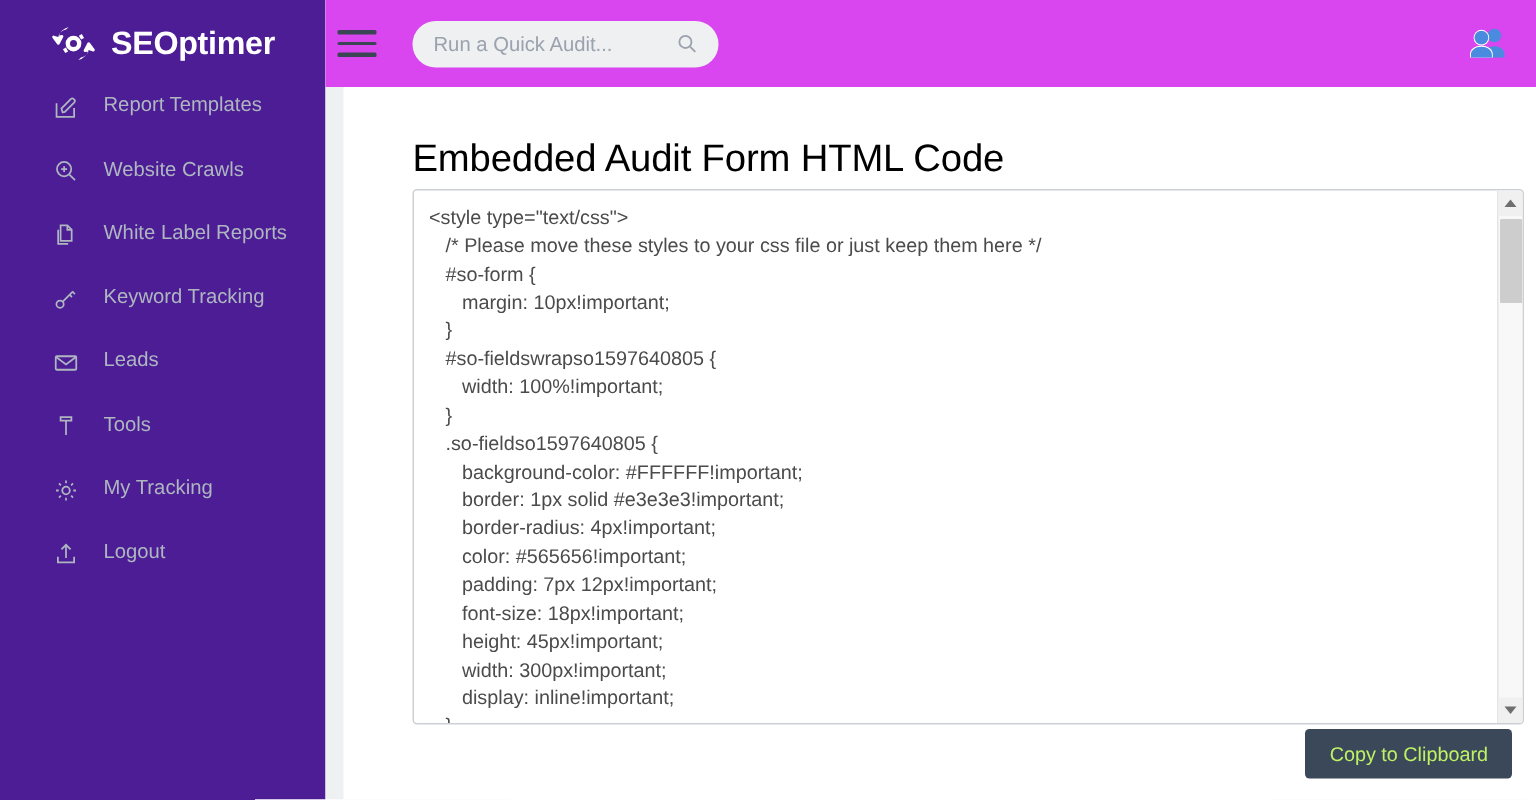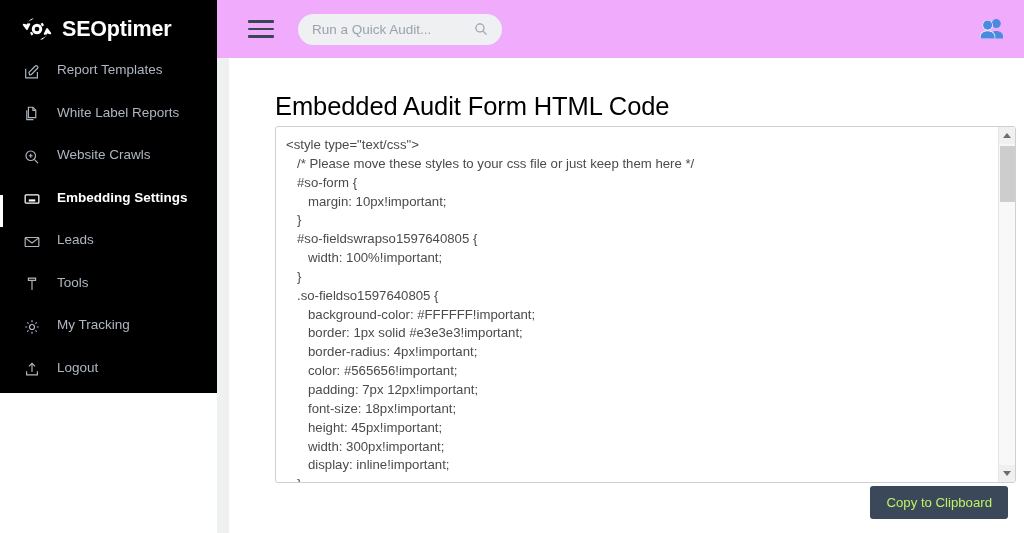--- a/index.html
+++ b/index.html
@@ -6,25 +6,26 @@
   html, body {
     width: 1024px; height: 533px;
     font-family: "Liberation Sans", sans-serif;
     background: #ffffff;
     overflow: hidden;
   }
   #app { position: relative; width: 1024px; height: 533px; display: flex; }
 
   
   #sidebar {
-    width: 217px; height: 393px;
-    background: #000000;
+    width: 217px; height: 533px;
+    background: #4c1d95;
     flex: 0 0 217px;
     position: relative;
     overflow: hidden;
+    padding-left: 12px;
   }
   #brand {
     height: 58px;
     display: flex; align-items: center;
     padding-left: 22px;
     gap: 10px;
   }
   #brand .logo-mark { width: 30px; height: 30px; flex: 0 0 30px; }
   #brand .logo-text {
     color: #ffffff;
@@ -60,23 +61,23 @@
     left: 0; top: 5px;
     width: 3px; height: 32px;
     background: #ffffff;
   }
 
   
   #right { flex: 1; height: 533px; position: relative; background: #eef0f2; }
 
   #topbar {
     height: 58px;
-    background: #f0abfc;
+    background: #d946ef;
     display: flex; align-items: center;
-    padding-left: 31px; padding-right: 18px;
+    padding-left: 8px; padding-right: 18px;
     position: relative;
   }
   #hamburger {
     width: 26px; height: 22px;
     display: flex; flex-direction: column; justify-content: center; gap: 5px;
     cursor: pointer;
   }
   #hamburger span { display: block; height: 2.5px; background: #3b4654; border-radius: 1px; }
 
   #search-pill {
@@ -209,49 +210,50 @@
             <path d="M3 6.5v10h13V10"></path>
               <path d="M7.5 13.3l1.6-.4 7.1-7.1a1.3 1.3 0 0 0 0-1.9l-.6-.6a1.3 1.3 0 0 0-1.9 0l-7.1 7.1z"></path>
           </svg>
         </span>
         <span class="nav-label">Report Templates</span>
       </div>
 
       <div class="nav-item">
         <span class="nav-icon">
           <svg viewBox="0 0 20 20" width="18" height="18" fill="none" stroke="#aeb6c0" stroke-width="1.3">
+            <circle cx="8.6" cy="8.6" r="5.3"></circle>
+              <path d="M12.5 12.6l4.2 4.2"></path>
+              <path d="M8.6 6.4v4.4M6.4 8.6h4.4"></path>
+          </svg>
+        </span>
+        <span class="nav-label">Website Crawls</span>
+      </div>
+
+      <div class="nav-item">
+        <span class="nav-icon">
+          <svg viewBox="0 0 20 20" width="18" height="18" fill="none" stroke="#aeb6c0" stroke-width="1.3">
             <path d="M6 2.5h5l3.2 3.2V14H6z"></path>
               <path d="M11 2.5v3.4h3.3"></path>
               <path d="M11.6 16.2H4.2V5.8"></path>
           </svg>
         </span>
         <span class="nav-label">White Label Reports</span>
       </div>
 
       <div class="nav-item">
         <span class="nav-icon">
           <svg viewBox="0 0 20 20" width="18" height="18" fill="none" stroke="#aeb6c0" stroke-width="1.3">
-            <circle cx="8.6" cy="8.6" r="5.3"></circle>
-              <path d="M12.5 12.6l4.2 4.2"></path>
-              <path d="M8.6 6.4v4.4M6.4 8.6h4.4"></path>
-          </svg>
-        </span>
-        <span class="nav-label">Website Crawls</span>
-      </div>
-
-
-      <div class="nav-item active">
-        <span class="nav-icon">
-          <svg viewBox="0 0 20 20" width="18" height="18" fill="none" stroke="#ffffff" stroke-width="1.4">
-            <rect x="2.4" y="5.4" width="15.2" height="9.2" rx="1"></rect>
-              <path d="M6.4 11.6h7.2" stroke-width="2.4"></path>
-          </svg>
-        </span>
-        <span class="nav-label">Embedding Settings</span>
-      </div>
+            <circle cx="5.6" cy="14.2" r="2.7"></circle>
+              <path d="M7.6 12.3l7.6-7.6"></path>
+              <path d="M12.7 7.2l1.7 1.7M14.9 5l1.7 1.7"></path>
+          </svg>
+        </span>
+        <span class="nav-label">Keyword Tracking</span>
+      </div>
+
 
       <div class="nav-item">
         <span class="nav-icon">
           <svg viewBox="0 0 20 20" width="18" height="18" fill="none" stroke="#aeb6c0" stroke-width="1.3">
             <rect x="2.4" y="5" width="15.2" height="10" rx="0.8"></rect>
               <path d="M2.4 5.4l7.6 5.6 7.6-5.6"></path>
           </svg>
         </span>
         <span class="nav-label">Leads</span>
       </div>

